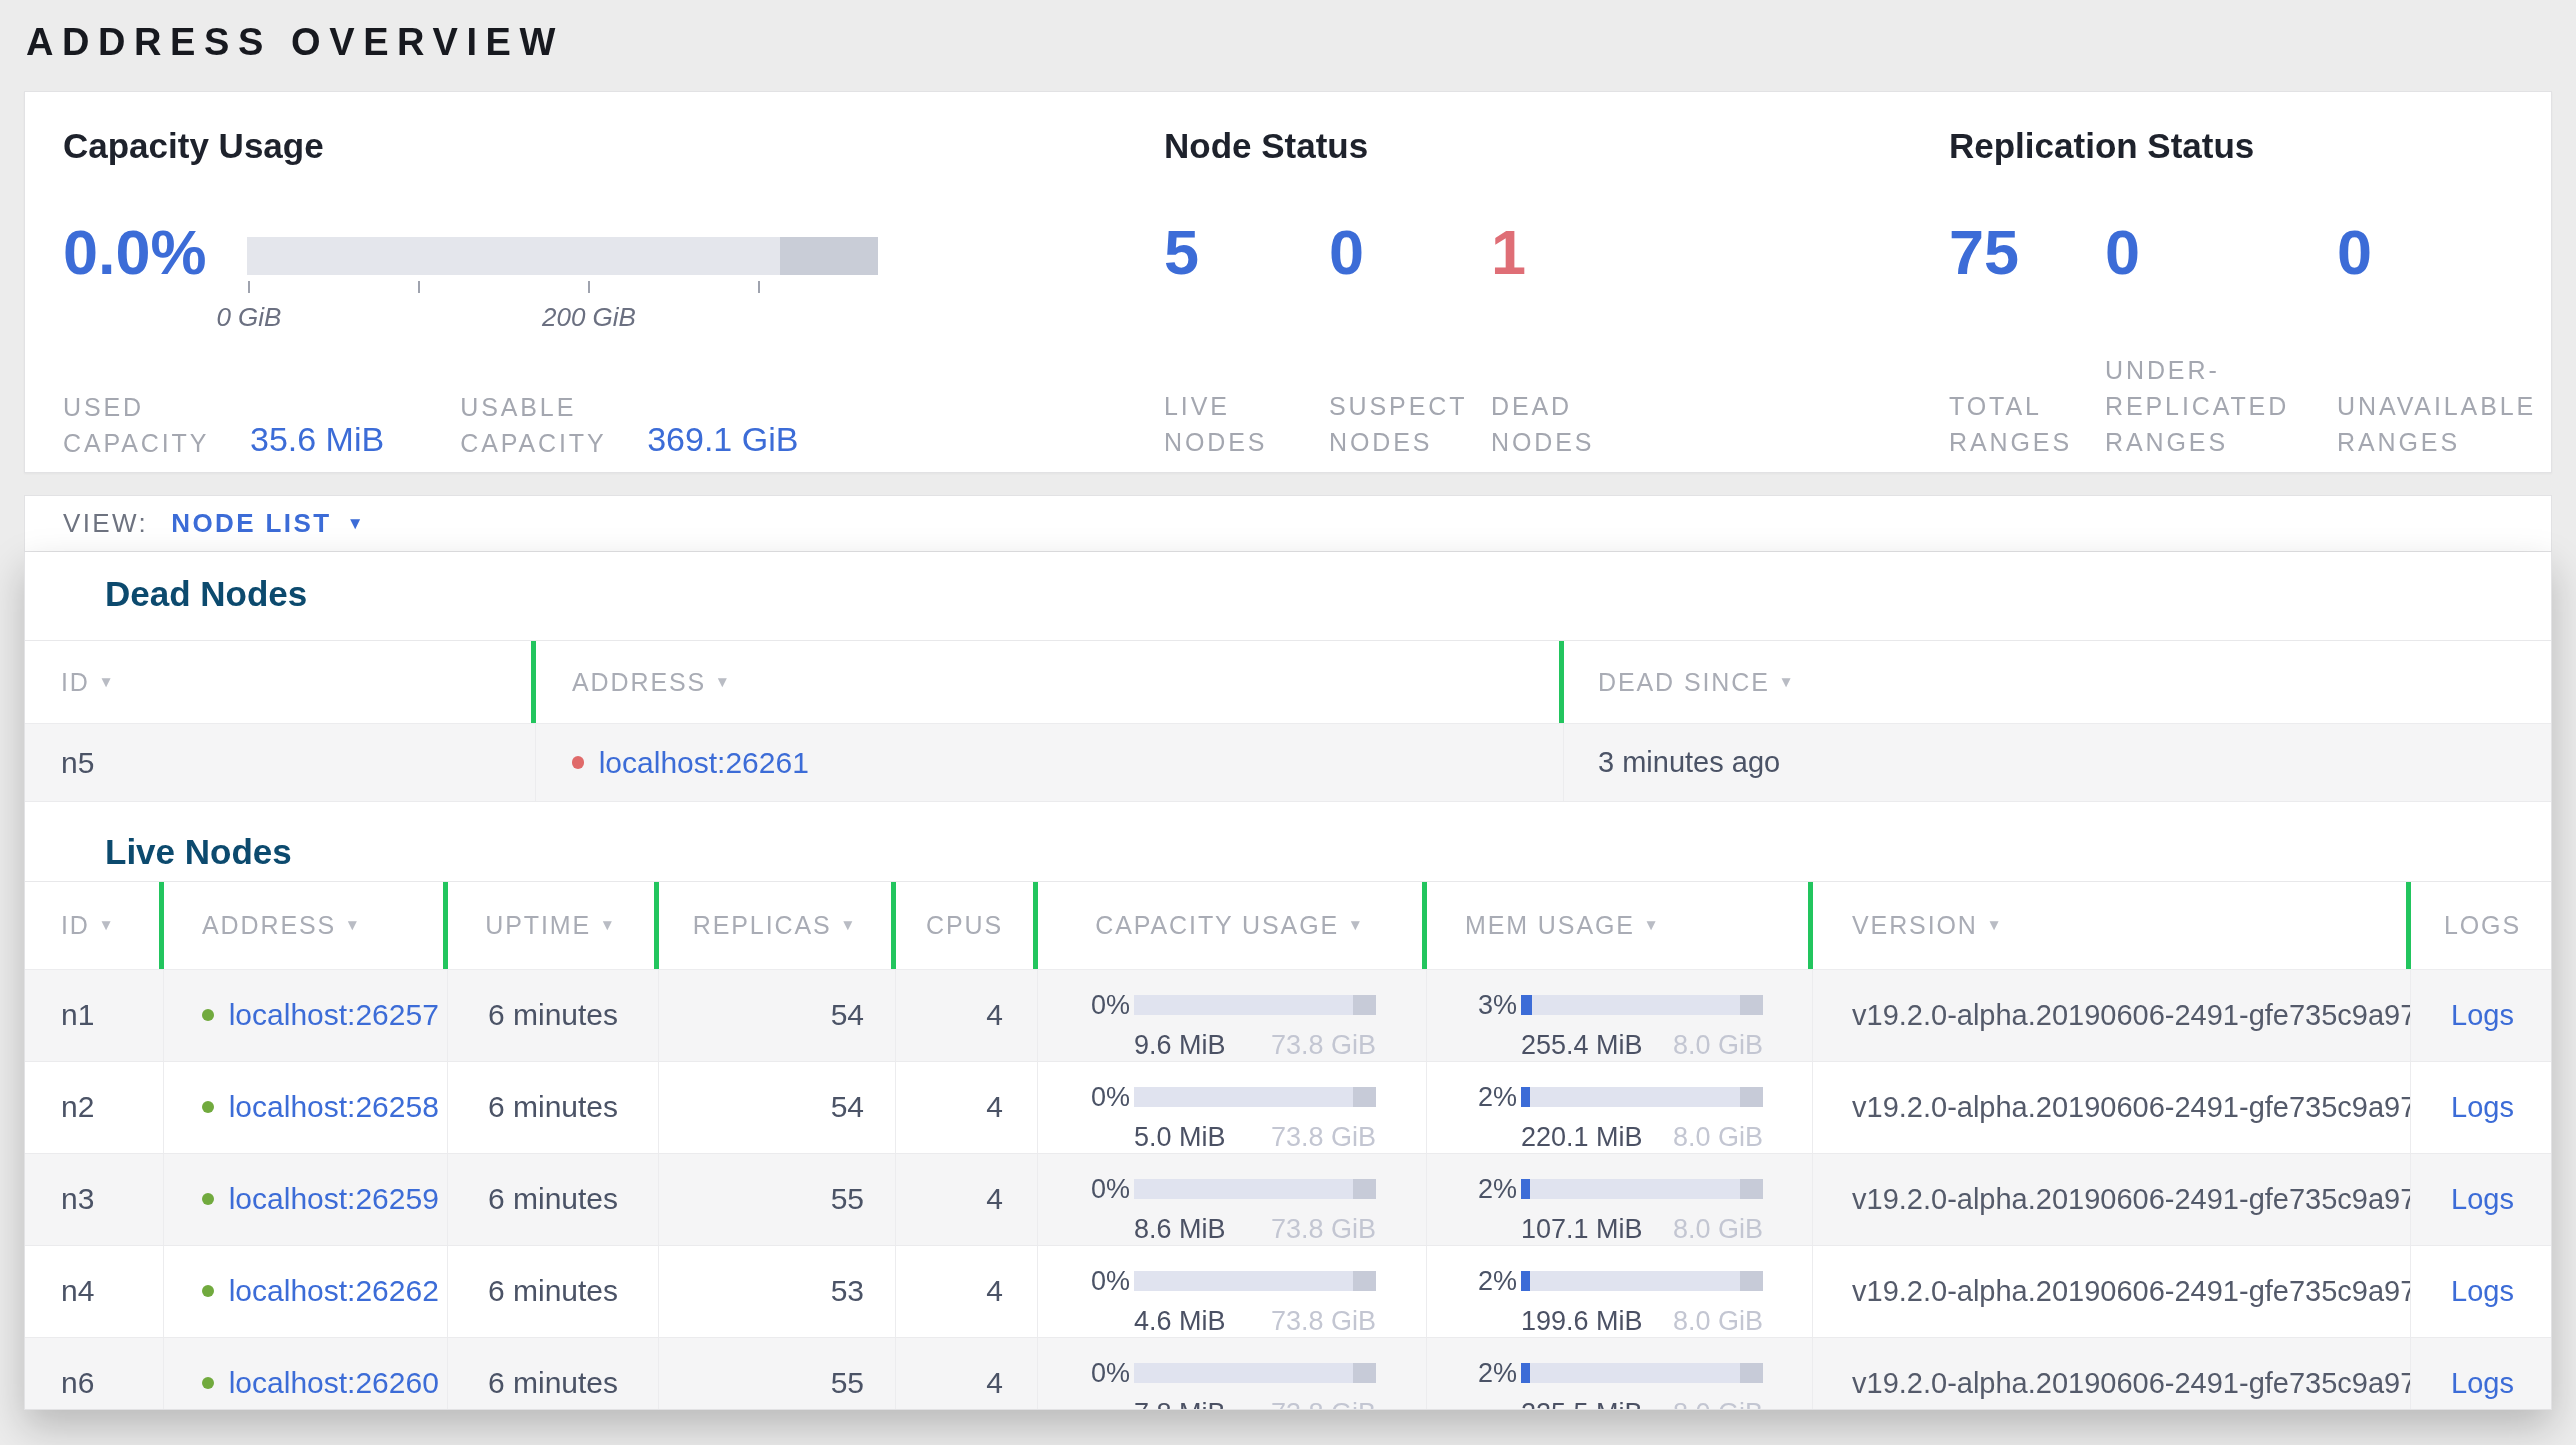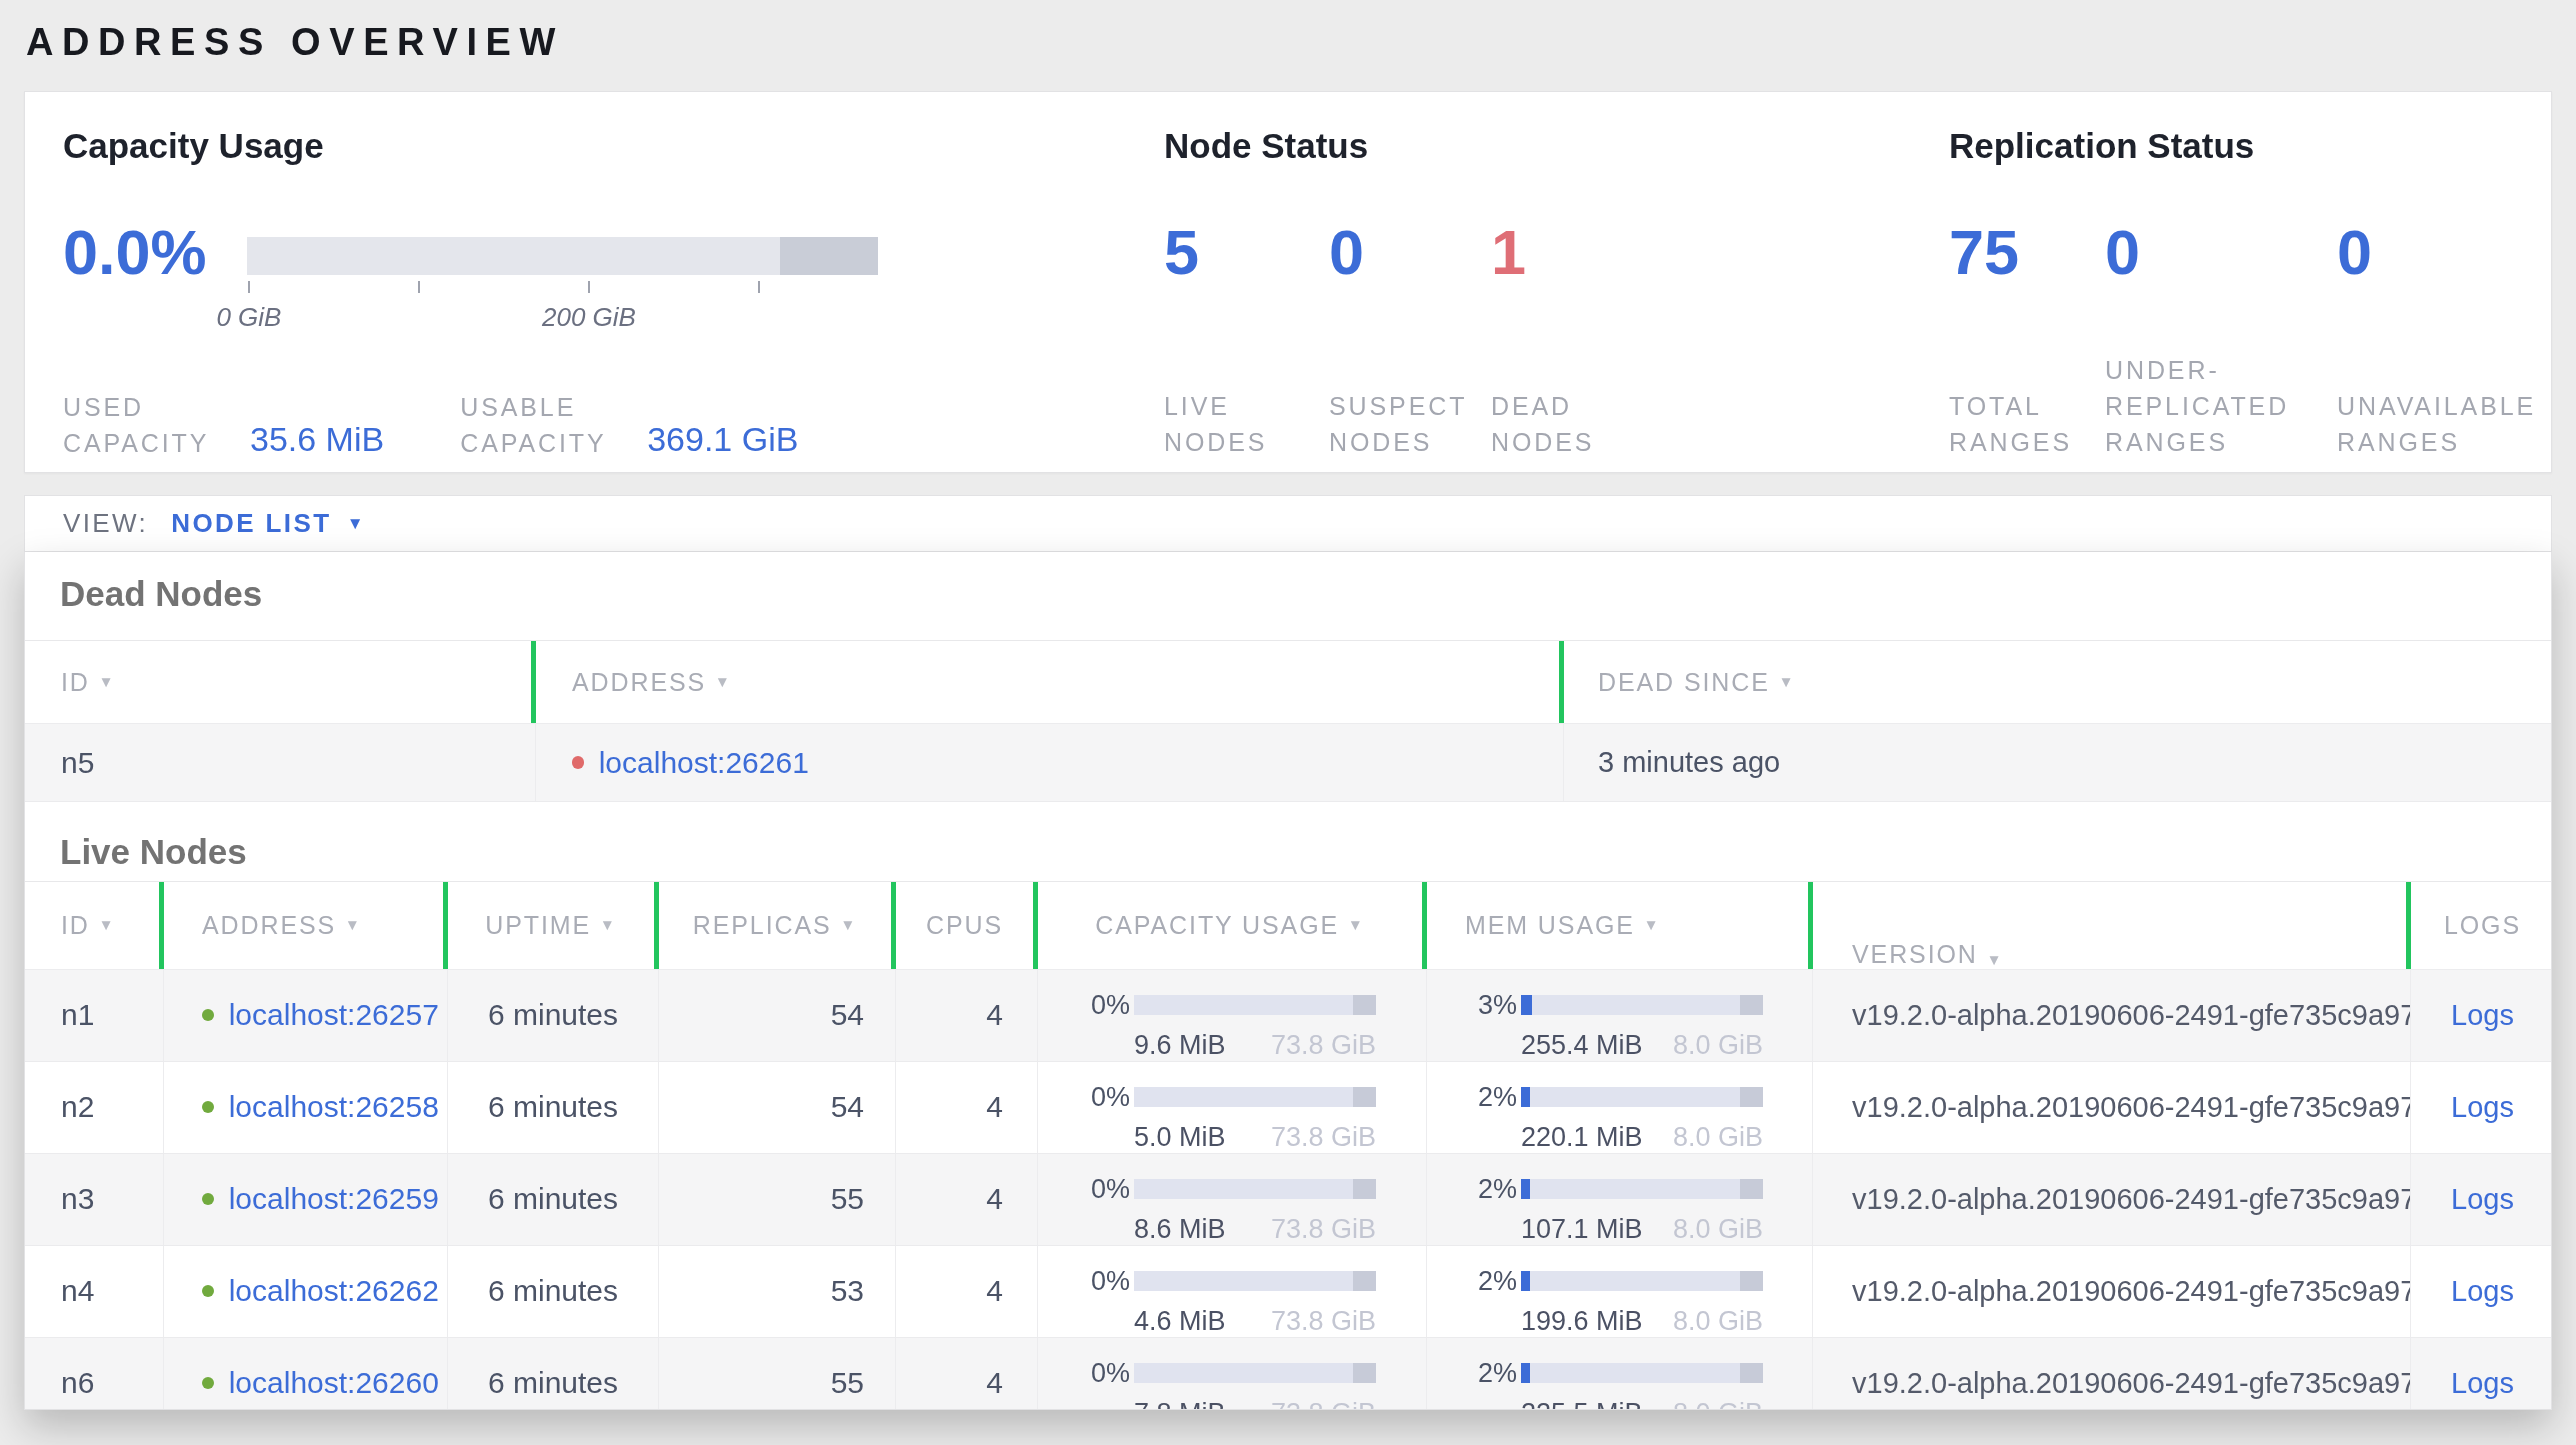--- a/index.html
+++ b/index.html
@@ -67,34 +67,34 @@
   .view-label { font-size:26px; letter-spacing:2.4px; color:#6e7380; }
   .view-value { font-size:26px; letter-spacing:2.4px; color:#3c6cd7; font-weight:600; margin-left:23px; }
   .view-caret { font-size:17px; color:#3c6cd7; margin-left:15.3px; }
 
   
   .main-panel {
     background:#fff; border:1px solid #e2e2e4; border-top:none;
     height:858px; overflow:hidden; position:relative;
     box-shadow:0 17px 38px rgba(0,0,0,.22);
   }
-  .tbl-heading { font-size:35px; font-weight:700; color:#737373; line-height:42px; padding-left:35px; }
+  .tbl-heading { font-size:35px; font-weight:700; color:#0c4a6e; line-height:42px; padding-left:35px;margin-left:45px; }
   .dead-heading { padding-top:21px; }
   .live-heading { margin-top:29px; }
 
   .grid-head { display:grid; border-top:1px solid #e8e8ea; border-bottom:1px solid #ececee; }
   .hcell {
     display:flex; align-items:center;
     font-size:25px; letter-spacing:1.9px; color:#a9acb5; white-space:nowrap;
     border-right:5px solid #22c55e;
   }
   .hcell:last-child { border-right:none; }
   .sort { font-size:15.3px; color:#b9bcc4; margin-left:8.6px; }
   .c-center { justify-content:center; }
-  .pl38 { padding-left:36px; } .pl40 { padding-left:38px; } .pl41 { padding-left:39px;align-items:flex-end; } .pl36 { padding-left:34px; }
+  .pl38 { padding-left:36px; } .pl40 { padding-left:38px; } .pl41 { padding-left:39px; } .pl36 { padding-left:34px; }
 
   .grid-row { display:grid; border-bottom:1px solid #ebebed; }
   .cell {
     display:flex; align-items:center; font-size:30px; color:#4b5366;
     border-right:1px solid #ececee; overflow:hidden; white-space:nowrap;
   }
   .cell:last-child { border-right:none; }
   .c-right { justify-content:flex-end; }
   .pr32 { padding-right:31px; } .pr36 { padding-right:34px; }
 

